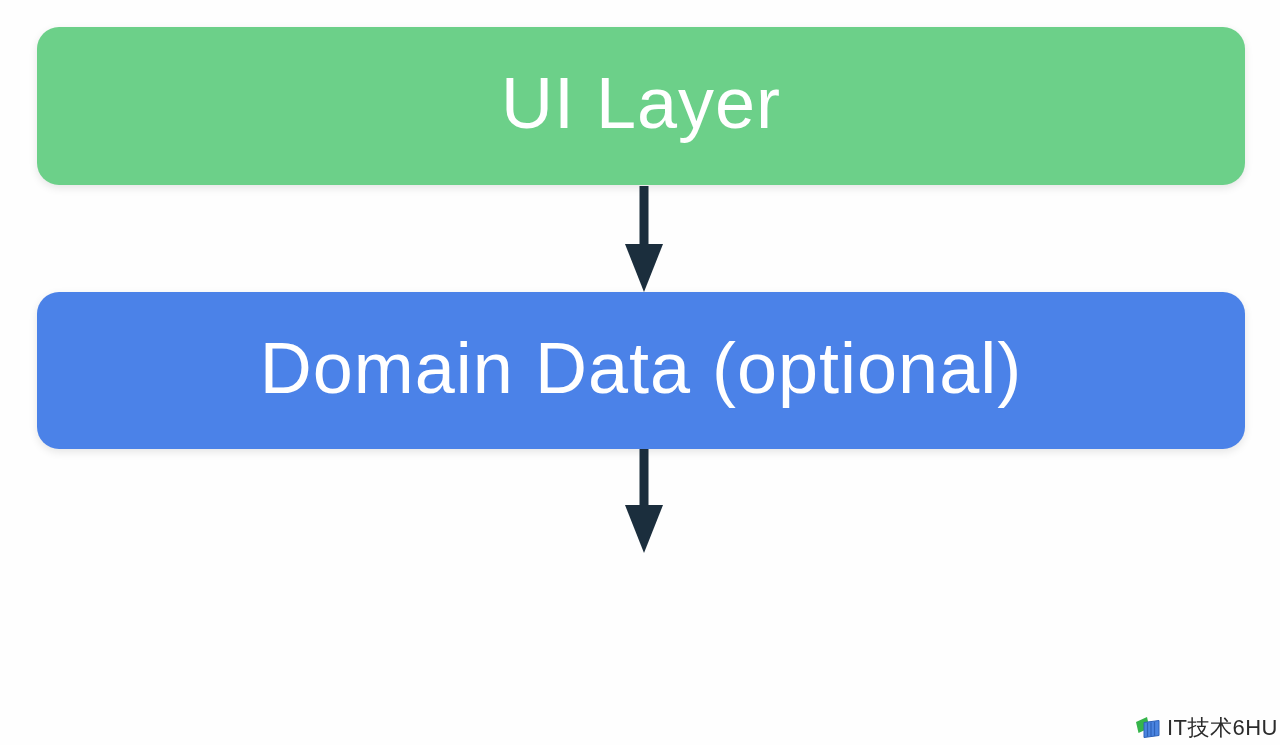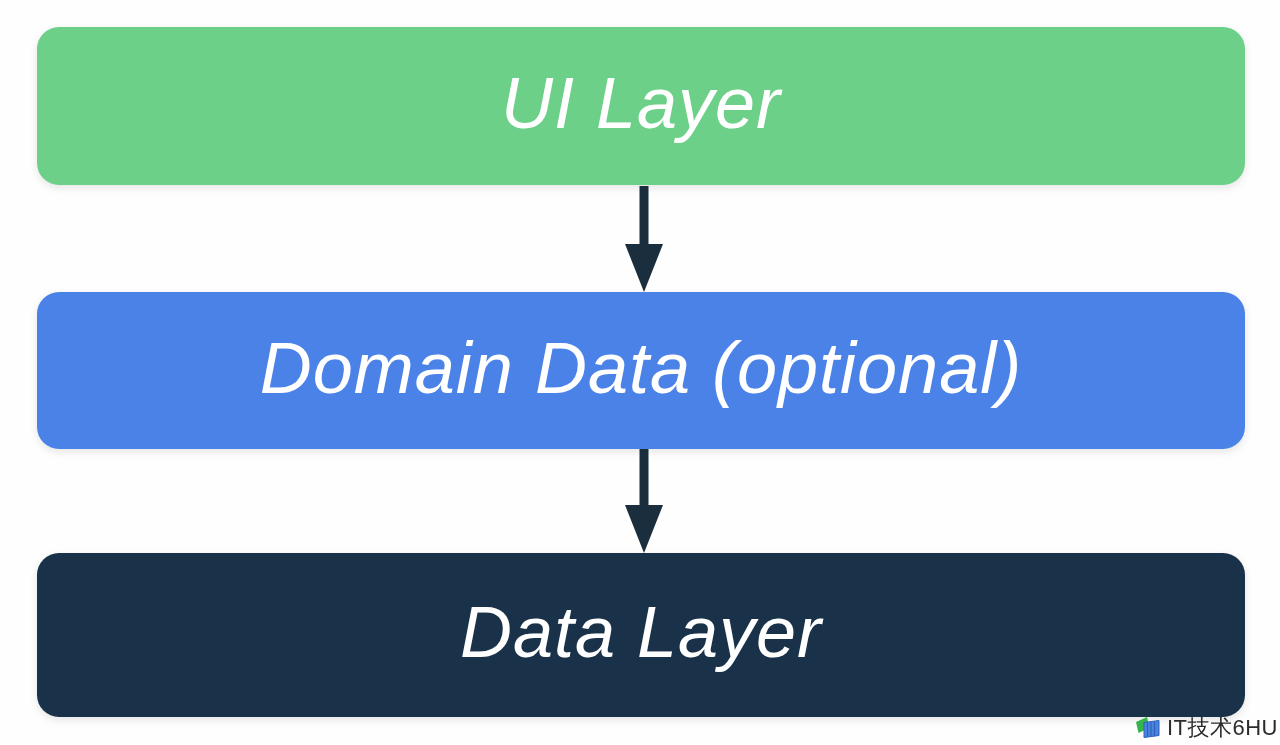--- a/index.html
+++ b/index.html
@@ -25,21 +25,20 @@
     box-shadow: 0 3px 8px rgba(0,0,0,0.10);
   }
   .layer-label {
     color: #ffffff;
     font-size: 72px;
     font-weight: 400;
     letter-spacing: 1px;
     white-space: nowrap;
     line-height: 1;
     padding-bottom: 6px; 
-    font-style: italic;
   }
   .box-ui     { top: 27px;  height: 158px; background: #6CD089; }
   .box-domain { top: 292px; height: 157px; background: #4B82E8; }
   .box-data   { top: 553px; height: 164px; background: #19324A; }
 
   .flow-arrow {
     position: absolute;
     left: 625px; 
     width: 38px;
   }
@@ -86,23 +85,20 @@
     <div class="layer-label">Domain Data (optional)</div>
   </div>
 
   <div class="flow-arrow arrow-2">
     <svg viewBox="0 0 38 104" preserveAspectRatio="none" aria-hidden="true">
       <rect x="14.5" y="0" width="9" height="60" fill="#1B2E3D"></rect>
       <polygon points="0,56 38,56 19,104" fill="#1B2E3D"></polygon>
     </svg>
   </div>
 
-  <div class="layer-box box-data">
-    <div class="layer-label">Data Layer</div>
-  </div>
 
   <div class="watermark">
     <span class="watermark-icon">
       <svg viewBox="0 0 27 27" aria-hidden="true">
         <polygon points="1,8 12,3 14.5,14 3.5,19" fill="#35B44A"></polygon>
         <polygon points="9,8.5 24,6.5 24,21.5 9,23.5" fill="#4A84E0" stroke="#2E62B8" stroke-width="1"></polygon>
         <line x1="12.5" y1="8.8" x2="12.5" y2="22.6" stroke="#2E62B8" stroke-width="1.2"></line>
         <line x1="16" y1="8.4" x2="16" y2="22.2" stroke="#2E62B8" stroke-width="1.2"></line>
         <line x1="19.5" y1="8" x2="19.5" y2="21.8" stroke="#2E62B8" stroke-width="1.2"></line>
       </svg>

